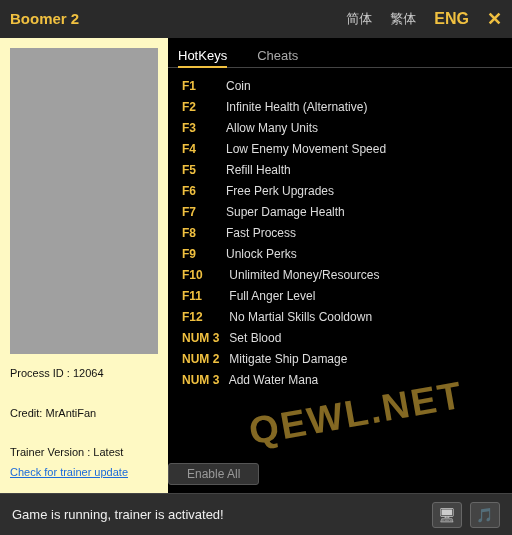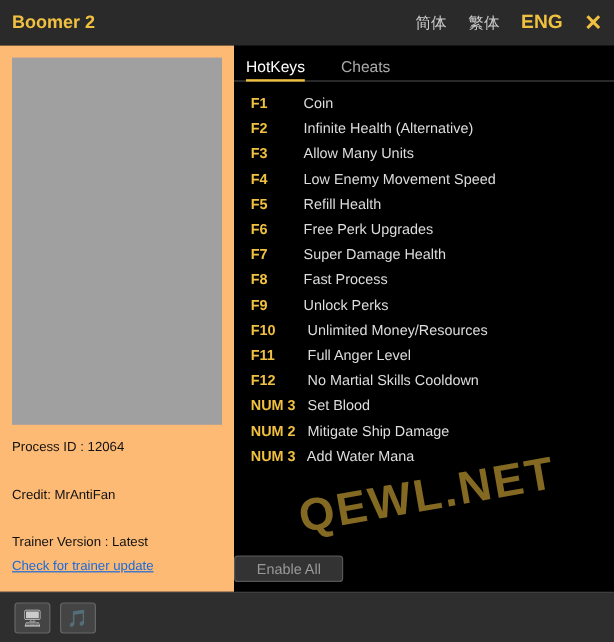--- a/index.html
+++ b/index.html
@@ -55,22 +55,22 @@
     }
 
     
     .main-layout {
       display: flex;
       height: 455px;
     }
 
     
     .sidebar {
-      width: 195px;
-      background: #fdba74;
+      width: 168px;
+      background: #fef9c3;
       display: flex;
       flex-direction: column;
       padding: 10px;
       position: relative;
     }
     .sidebar-image-area {
       width: 100%;
       flex: 1;
       background: #a0a0a0;
       margin-bottom: 10px;
@@ -313,20 +313,21 @@
     </div>
 
   </div>
 </div>
 
 <div class="watermark">
   <span class="watermark-text">QEWL.NET</span>
 </div>
 
 <div class="status-bar">
+  <span class="status-text">Game is running, trainer is activated!</span>
   <div class="status-icons">
     <button class="status-icon-btn">
       <span>🖥</span>
     </button>
     <button class="status-icon-btn">
       <span>🎵</span>
     </button>
   </div>
 </div>
 

